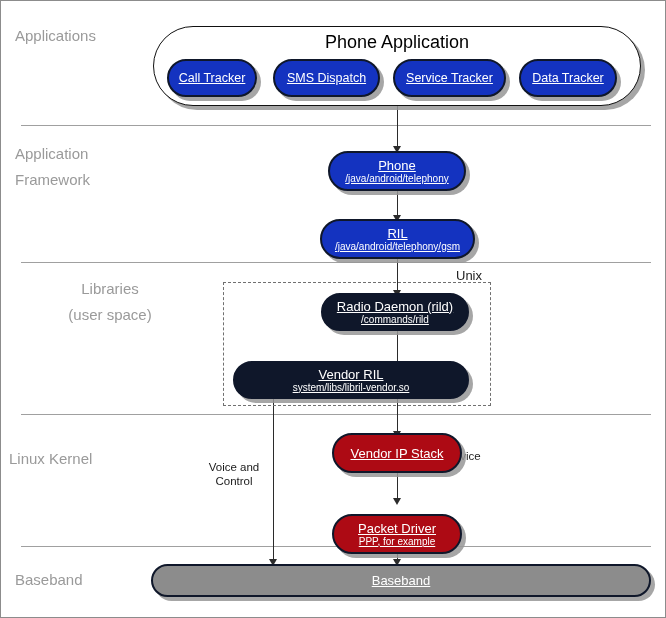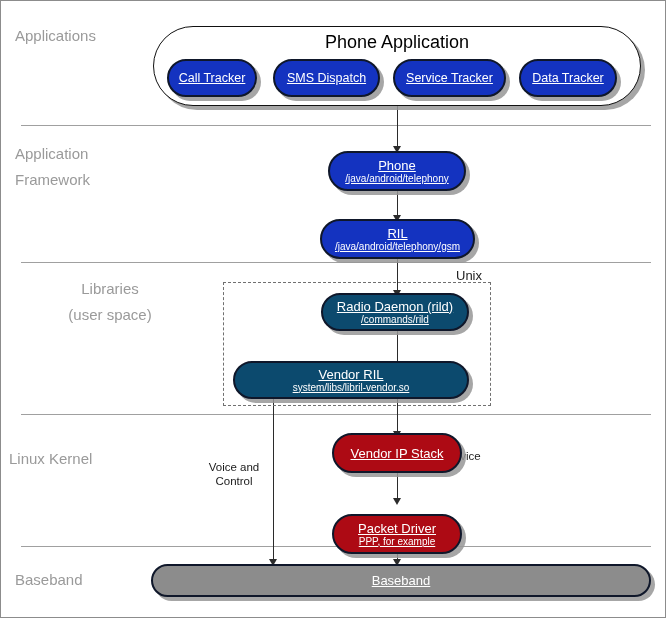--- a/index.html
+++ b/index.html
@@ -75,21 +75,21 @@
     font-size: 13px;
     line-height: 15px;
     white-space: nowrap;
   }
   .node .sub {
     font-size: 10px;
     line-height: 12px;
     white-space: nowrap;
   }
   .node.blue  { background: #1433c0; }
-  .node.green { background: #0c4a6e; }
+  .node.green { background: #0f172a; }
   .node.red   { background: #ad0a14; }
   .node.gray  { background: #8c8c8c; }
 
   
   .pill .title { font-size: 12.5px; }
 
   
   #phone-app-box {
     position: absolute;
     box-sizing: border-box;

